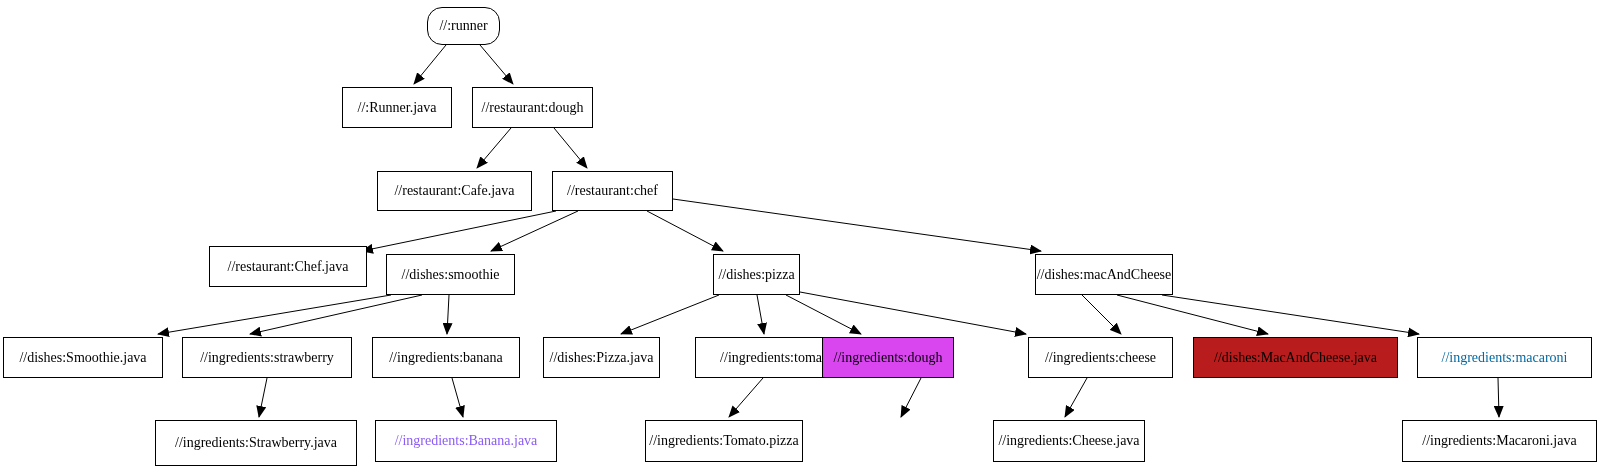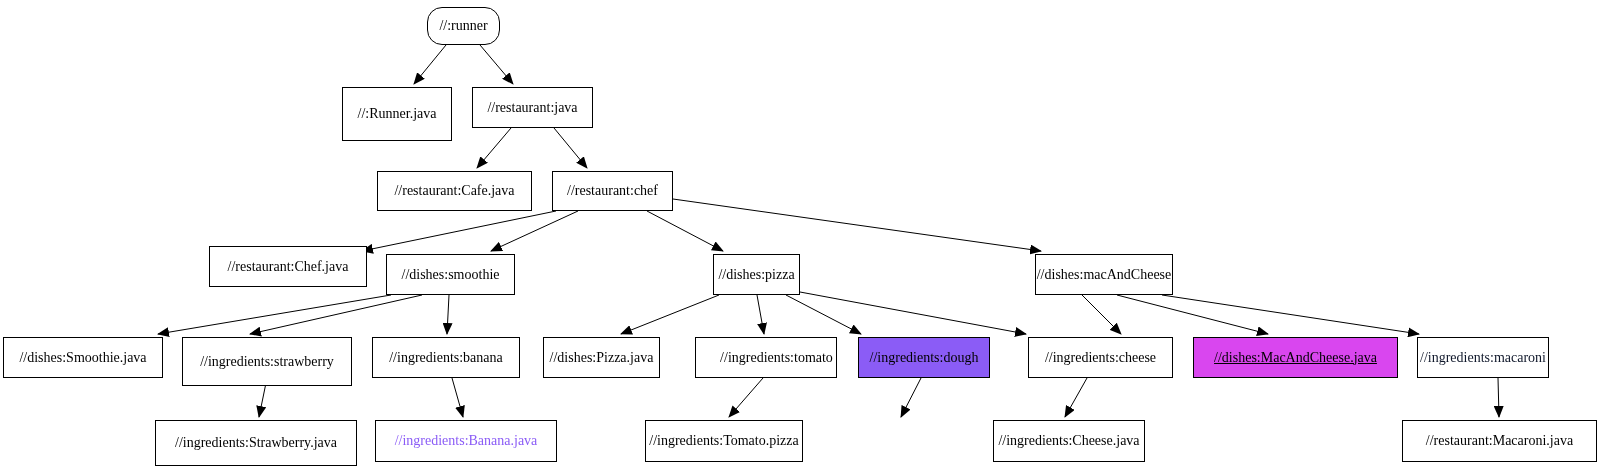--- a/index.html
+++ b/index.html
@@ -70,25 +70,25 @@
         <line x1="763" y1="378" x2="729" y2="417" class="edge-line" stroke="#000000" marker-end="url(#arrowhead)"></line>
         <line x1="921" y1="378" x2="901" y2="417" class="edge-line" stroke="#000000" marker-end="url(#arrowhead)"></line>
         <line x1="1087" y1="378" x2="1065" y2="417" class="edge-line" stroke="#000000" marker-end="url(#arrowhead)"></line>
         <line x1="1498" y1="378" x2="1499" y2="417" class="edge-line" stroke="#000000" marker-end="url(#arrowhead)"></line>
       </g>
   </svg>
   <div id="nodes-layer">
       <div class="node" style="left: 427px; top: 7px; width: 73px; height: 38px; background: rgb(255, 255, 255); border-color: rgb(0, 0, 0); color: rgb(0, 0, 0); border-radius: 15px;">
         <span>//:runner</span>
       </div>
-      <div class="node" style="left: 342px; top: 87px; width: 110px; height: 54px; background: rgb(255, 255, 255); border-color: rgb(0, 0, 0); color: rgb(0, 0, 0); text-align: center;">
+      <div class="node" style="left: 342px; top: 87px; width: 110px; height: 41px; background: rgb(255, 255, 255); border-color: rgb(0, 0, 0); color: rgb(0, 0, 0); text-align: center;">
         <span>//:Runner.java</span>
       </div>
       <div class="node" style="left: 472px; top: 87px; width: 121px; height: 41px; background: rgb(255, 255, 255); border-color: rgb(0, 0, 0); color: rgb(0, 0, 0);">
-        <span>//restaurant:java</span>
+        <span>//restaurant:dough</span>
       </div>
       <div class="node" style="left: 377px; top: 171px; width: 155px; height: 40px; background: rgb(255, 255, 255); border-color: rgb(0, 0, 0); color: rgb(0, 0, 0);">
         <span>//restaurant:Cafe.java</span>
       </div>
       <div class="node" style="left: 552px; top: 171px; width: 121px; height: 40px; background: rgb(255, 255, 255); border-color: rgb(0, 0, 0); color: rgb(0, 0, 0);">
         <span>//restaurant:chef</span>
       </div>
       <div class="node" style="left: 209px; top: 246px; width: 158px; height: 41px; background: rgb(255, 255, 255); border-color: rgb(0, 0, 0); color: rgb(0, 0, 0);">
         <span>//restaurant:Chef.java</span>
       </div>
@@ -97,53 +97,53 @@
       </div>
       <div class="node" style="left: 713px; top: 254px; width: 87px; height: 41px; background: rgb(255, 255, 255); border-color: rgb(0, 0, 0); color: rgb(0, 0, 0);">
         <span>//dishes:pizza</span>
       </div>
       <div class="node" style="left: 1035px; top: 254px; width: 138px; height: 41px; background: rgb(255, 255, 255); border-color: rgb(0, 0, 0); color: rgb(0, 0, 0);">
         <span>//dishes:macAndCheese</span>
       </div>
       <div class="node" style="left: 3px; top: 337px; width: 160px; height: 41px; background: rgb(255, 255, 255); border-color: rgb(0, 0, 0); color: rgb(0, 0, 0);">
         <span>//dishes:Smoothie.java</span>
       </div>
-      <div class="node" style="left: 182px; top: 337px; width: 170px; height: 49px; background: rgb(255, 255, 255); border-color: rgb(0, 0, 0); color: rgb(0, 0, 0);">
+      <div class="node" style="left: 182px; top: 337px; width: 170px; height: 41px; background: rgb(255, 255, 255); border-color: rgb(0, 0, 0); color: rgb(0, 0, 0);">
         <span>//ingredients:strawberry</span>
       </div>
       <div class="node" style="left: 372px; top: 337px; width: 148px; height: 41px; background: rgb(255, 255, 255); border-color: rgb(0, 0, 0); color: rgb(0, 0, 0);">
         <span>//ingredients:banana</span>
       </div>
       <div class="node" style="left: 543px; top: 337px; width: 117px; height: 41px; background: rgb(255, 255, 255); border-color: rgb(0, 0, 0); color: rgb(0, 0, 0);">
         <span>//dishes:Pizza.java</span>
       </div>
       <div class="node" style="left: 695px; top: 337px; width: 142px; height: 41px; background: rgb(255, 255, 255); border-color: rgb(0, 0, 0); color: rgb(0, 0, 0); padding-left: 21px;">
         <span>//ingredients:tomato</span>
       </div>
-      <div class="node" style="left: 858px; top: 337px; width: 132px; height: 41px; background: #8b5cf6; border-color: rgb(0, 0, 0); color: rgb(0, 0, 0);">
+      <div class="node" style="left: 822px; top: 337px; width: 132px; height: 41px; background: #d946ef; border-color: rgb(0, 0, 0); color: rgb(0, 0, 0);">
         <span>//ingredients:dough</span>
       </div>
       <div class="node" style="left: 1028px; top: 337px; width: 145px; height: 41px; background: rgb(255, 255, 255); border-color: rgb(0, 0, 0); color: rgb(0, 0, 0);">
         <span>//ingredients:cheese</span>
       </div>
-      <div class="node" style="left: 1193px; top: 337px; width: 205px; height: 41px; background: #d946ef; border-color: rgb(0, 0, 0); color: rgb(0, 0, 0); text-decoration: underline;">
+      <div class="node" style="left: 1193px; top: 337px; width: 205px; height: 41px; background: #b91c1c; border-color: rgb(0, 0, 0); color: rgb(0, 0, 0);">
         <span>//dishes:MacAndCheese.java</span>
       </div>
-      <div class="node" style="left: 1417px; top: 337px; width: 132px; height: 41px; background: rgb(255, 255, 255); border-color: rgb(0, 0, 0); color: #0f172a;">
+      <div class="node" style="left: 1417px; top: 337px; width: 175px; height: 41px; background: rgb(255, 255, 255); border-color: rgb(0, 0, 0); color: #0369a1;">
         <span>//ingredients:macaroni</span>
       </div>
       <div class="node" style="left: 155px; top: 420px; width: 202px; height: 46px; background: rgb(255, 255, 255); border-color: rgb(0, 0, 0); color: rgb(0, 0, 0);">
         <span>//ingredients:Strawberry.java</span>
       </div>
       <div class="node" style="left: 375px; top: 420px; width: 182px; height: 42px; background: rgb(255, 255, 255); border-color: rgb(0, 0, 0); color: #8b5cf6;">
         <span>//ingredients:Banana.java</span>
       </div>
       <div class="node" style="left: 645px; top: 420px; width: 158px; height: 42px; background: rgb(255, 255, 255); border-color: rgb(0, 0, 0); color: rgb(0, 0, 0);">
         <span>//ingredients:Tomato.pizza</span>
       </div>
       <div class="node" style="left: 993px; top: 420px; width: 152px; height: 42px; background: rgb(255, 255, 255); border-color: rgb(0, 0, 0); color: rgb(0, 0, 0);">
         <span>//ingredients:Cheese.java</span>
       </div>
       <div class="node" style="left: 1402px; top: 420px; width: 195px; height: 42px; background: rgb(255, 255, 255); border-color: rgb(0, 0, 0); color: rgb(0, 0, 0);">
-        <span>//restaurant:Macaroni.java</span>
+        <span>//ingredients:Macaroni.java</span>
       </div>
     </div>
 </div>
 
 </body></html>

